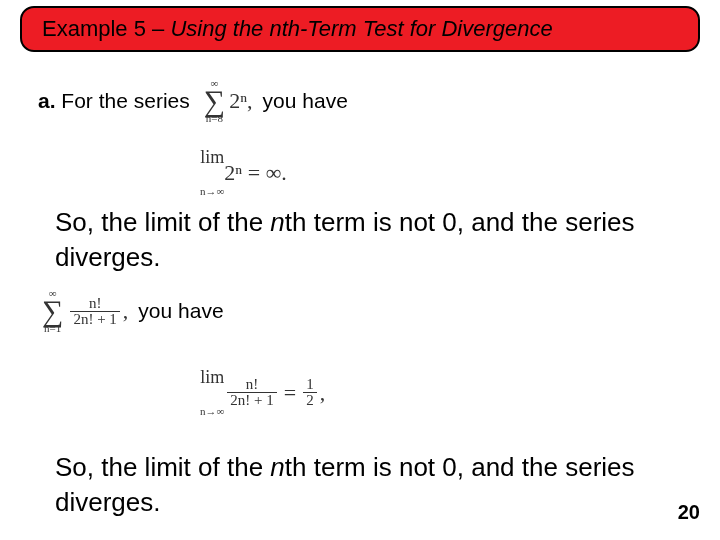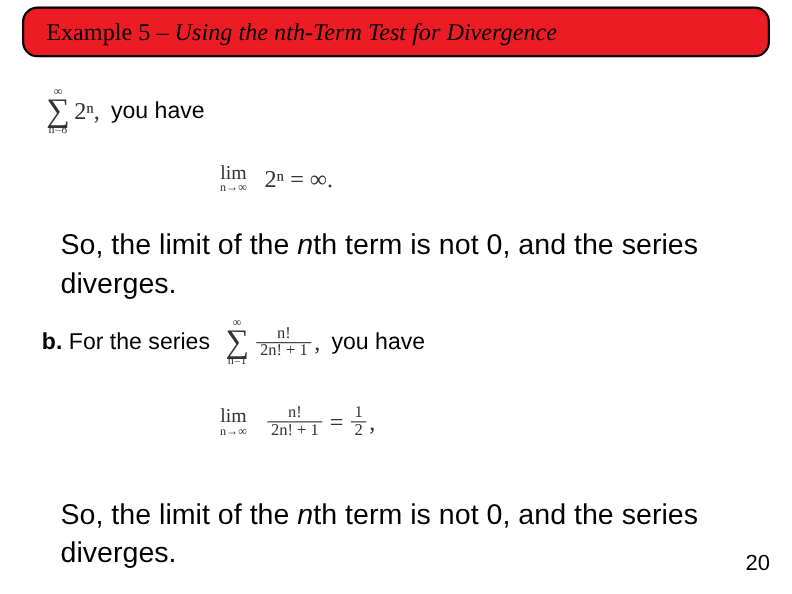--- a/index.html
+++ b/index.html
@@ -21,21 +21,20 @@
     background: #ed1c24;
     border: 2px solid #000000;
     border-radius: 14px;
     display: flex;
     align-items: center;
     padding-left: 20px;
   }
   .title-text {
     font-size: 22px;
     color: #000000;
-    font-family: Liberation Serif, serif;
   }
   .title-text .italic { font-style: italic; }
   .part-line {
     display: flex;
     align-items: center;
     gap: 10px;
   }
   .txt { font-size: 21px; }
   .bold { font-weight: bold; }
   .italic { font-style: italic; }
@@ -64,53 +63,58 @@
     margin: 0 3px;
     vertical-align: middle;
   }
   .frac .num, .frac .den { font-size: 15px; padding: 0 3px; }
   .frac .bar { width: 100%; border-top: 1px solid #333; }
   .lim {
     display: inline-flex;
     flex-direction: column;
     align-items: center;
     line-height: 1;
-    margin-right: 16px;
+    margin-right: 0;
+    gap: 20px;
   }
   .lim .top { font-size: 18px; }
   .lim .bot { font-size: 11px; }
   .body-para {
     font-size: 26px;
     line-height: 1.35;
   }
   .page-num {
     position: absolute;
     right: 20px;
     bottom: 16px;
     font-size: 20px;
-    font-weight: normal;
+    font-weight: bold;
   }
   
   #line-a  { position: absolute; top: 78px;  left: 38px; }
   #eqn-a   { position: absolute; top: 148px; left: 200px; }
   #para-a  { position: absolute; top: 205px; left: 55px; right: 60px; }
   #line-b  { position: absolute; top: 288px; left: 38px; }
   #eqn-b   { position: absolute; top: 368px; left: 200px; }
   #para-b  { position: absolute; top: 450px; left: 55px; right: 80px; }
 </style>
 </head>
 <body>
 
 <div class="title-bar">
   <span class="title-text">
     <span>Example 5 – </span><span class="italic">Using the nth-Term Test for Divergence</span>
   </span>
 </div>
 
 <div id="line-a" class="part-line">
+  <span class="txt">
+    <span class="bold">a.</span>
+    <span>For the series</span>
+  </span>
   <span class="math-img">
     <span class="sum">
       <span class="top">∞</span>
       <span class="sigma">∑</span>
       <span class="bot">n=8</span>
     </span>
     <span class="expr">2ⁿ,</span>
   </span>
   <span class="txt">you have</span>
 </div>
@@ -121,24 +125,20 @@
     <span class="bot">n→∞</span>
   </span>
   <span class="expr">2ⁿ = ∞.</span>
 </div>
 
 <div id="para-a" class="body-para">
   <span>So, the limit of the </span><span class="italic">n</span><span>th term is not 0, and the series diverges.</span>
 </div>
 
 <div id="line-b" class="part-line">
-  <span class="txt">
-    <span class="bold">b.</span>
-    <span>For the series</span>
-  </span>
   <span class="math-img">
     <span class="sum">
       <span class="top">∞</span>
       <span class="sigma">∑</span>
       <span class="bot">n=1</span>
     </span>
     <span class="frac">
       <span class="num">n!</span>
       <span class="bar"></span>
       <span class="den">2n! + 1</span>

